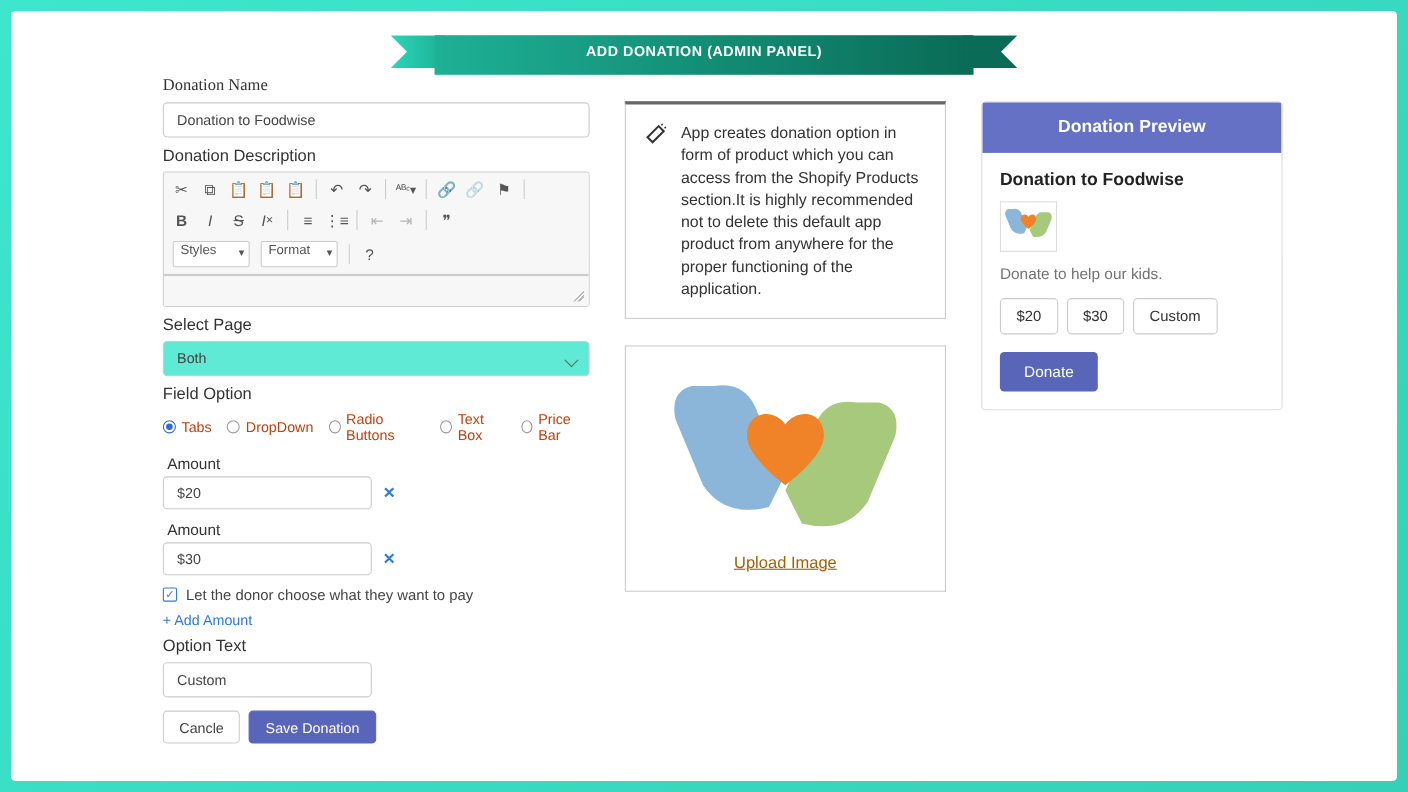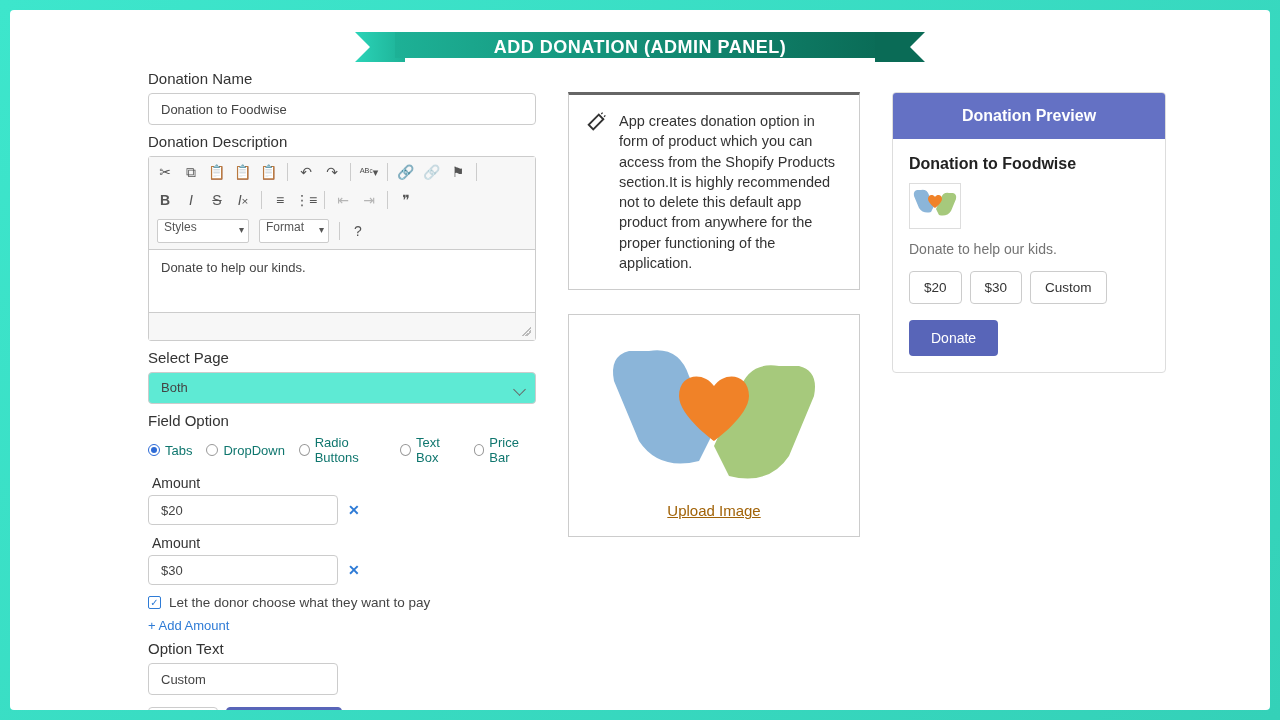--- a/index.html
+++ b/index.html
@@ -39,45 +39,45 @@
 .ribbon-right {
   right: 0;
   background: #0a6b56;
   clip-path: polygon(0 0, 100% 0, 70% 50%, 100% 100%, 0 100%);
 }
 .ribbon-main {
   position: absolute;
   left: 40px;
   right: 40px;
   top: 0;
-  height: 26px;
+  height: 36px;
   background: linear-gradient(90deg, #1db196 0%, #0a6b56 100%);
   color: #fff;
   text-align: center;
   line-height: 30px;
-  font-size: 18px;
+  font-size: 13px;
   font-weight: 600;
   letter-spacing: 0.5px;
 }
 .content {
   display: flex;
   padding: 8px 30px 10px 138px;
   gap: 32px;
 }
 .col-left { width: 388px; }
 .col-mid { width: 292px; }
 .col-right { width: 274px; }
 
 .label {
   font-size: 15px;
   color: #333;
   margin-bottom: 6px;
   margin-top: 8px;
 }
-.label:first-child { margin-top: 0; }
+.label:first-child { margin-top: 0; font-family: Liberation Serif, serif; }
 .text-input {
   width: 100%;
   height: 32px;
   border: 1px solid #ccc;
   border-radius: 4px;
   padding: 0 12px;
   font-size: 13px;
   color: #444;
 }
 .editor {
@@ -184,21 +184,21 @@
   display: flex;
   gap: 14px;
   align-items: center;
   margin-top: 4px;
 }
 .radio-item {
   display: flex;
   align-items: center;
   gap: 5px;
   font-size: 13px;
-  color: #0f766e;
+  color: #c2410c;
   justify-content: center;
 }
 .radio {
   width: 12px;
   height: 12px;
   border: 1.5px solid #999;
   border-radius: 50%;
   display: inline-flex;
   align-items: center;
   justify-content: center;
@@ -443,27 +443,26 @@
             <span class="tb-sep"></span>
             <span class="tb-icon">≡</span>
             <span class="tb-icon">⋮≡</span>
             <span class="tb-sep"></span>
             <span class="tb-icon" style="opacity:.4">⇤</span>
             <span class="tb-icon" style="opacity:.4">⇥</span>
             <span class="tb-sep"></span>
             <span class="tb-icon">❞</span>
           </div>
           <div class="row2">
-            <span class="tb-select" style="width:92px">Styles</span>
+            <span class="tb-select" style="width:70px">Styles</span>
             <span class="tb-select" style="width:70px">Format</span>
             <span class="tb-sep"></span>
             <span class="tb-icon">?</span>
           </div>
         </div>
-        <div class="editor-body">Donate to help our kinds.</div>
         <div class="editor-footer"></div>
       </div>
 
       <div class="label">Select Page</div>
       <div class="select-wrap">
         <div class="select-input" style="line-height:30px">Both</div>
       </div>
 
       <div class="label">Field Option</div>
       <div class="radio-group">

